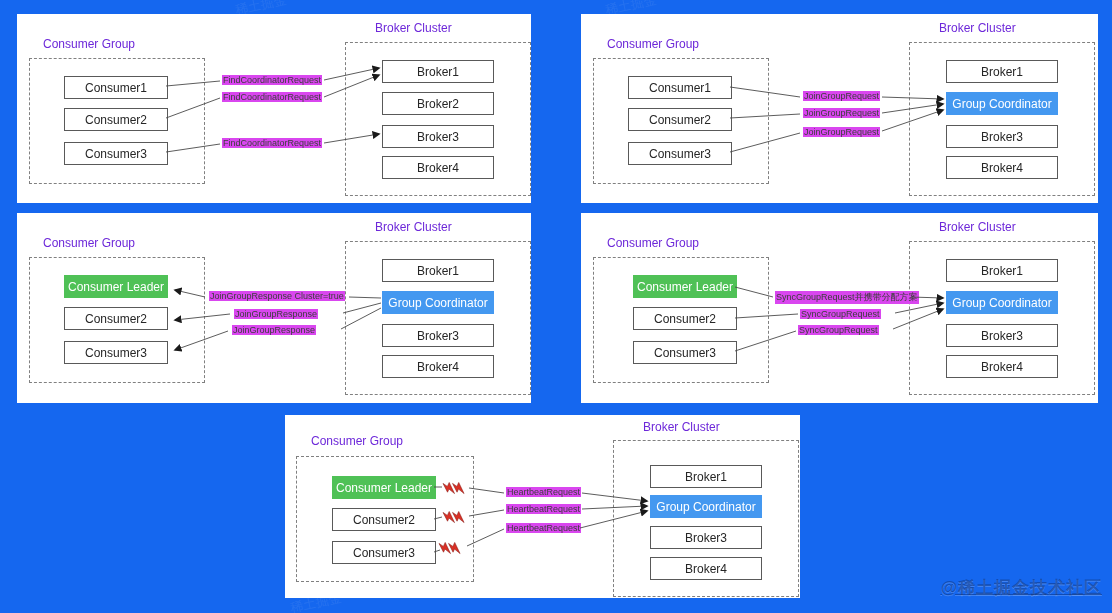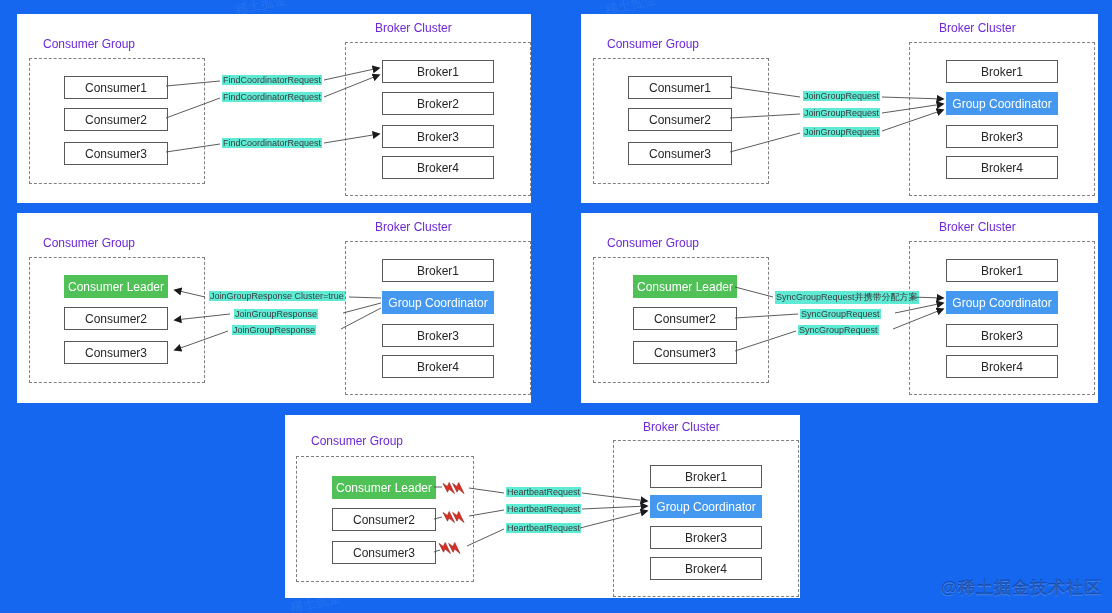--- a/index.html
+++ b/index.html
@@ -13,28 +13,28 @@
   .dashed{position:absolute;border:1px dashed #808080;}
   .node{
     position:absolute;width:102px;height:21px;
     border:1px solid #595959;background:#fff;
     display:flex;align-items:center;justify-content:center;
     font-size:12px;color:#262626;white-space:nowrap;
   }
   .node.broker{left:365px;width:110px;}
   .node.green{background:#4fc156;border-color:#4fc156;color:#ffffff;}
   .node.blue{background:#4498f0;border-color:#4498f0;color:#ffffff;}
-  .alabel{position:absolute;font-size:9px;color:#3d3d3d;white-space:nowrap;background:#5eead4;padding:0 1px;}
+  .alabel{position:absolute;font-size:9px;color:#3d3d3d;white-space:nowrap;background:#d946ef;padding:0 1px;}
   .arrows{position:absolute;left:0;top:0;pointer-events:none;}
   .arrows line{stroke:#4a4a4a;stroke-width:0.9;}
   .bolt{position:absolute;width:26px;height:18px;}
   .wm-main{
     position:absolute;right:10px;bottom:14px;
     font-size:17px;font-weight:bold;color:rgba(11,38,96,0.42);
-    text-shadow:0 1px 0 rgba(255,255,255,0.18);letter-spacing:1px;
+    text-shadow:0 1px 0 rgba(255,255,255,0.18);letter-spacing:1px;text-decoration:underline;
   }
   .wm-faint{position:absolute;font-size:13px;color:rgba(255,255,255,0.07);transform:rotate(-12deg);white-space:nowrap;}
 </style>
 </head>
 <body>
 
 <div class="canvas">
 
   <svg width="0" height="0" aria-hidden="true">
     <defs>

